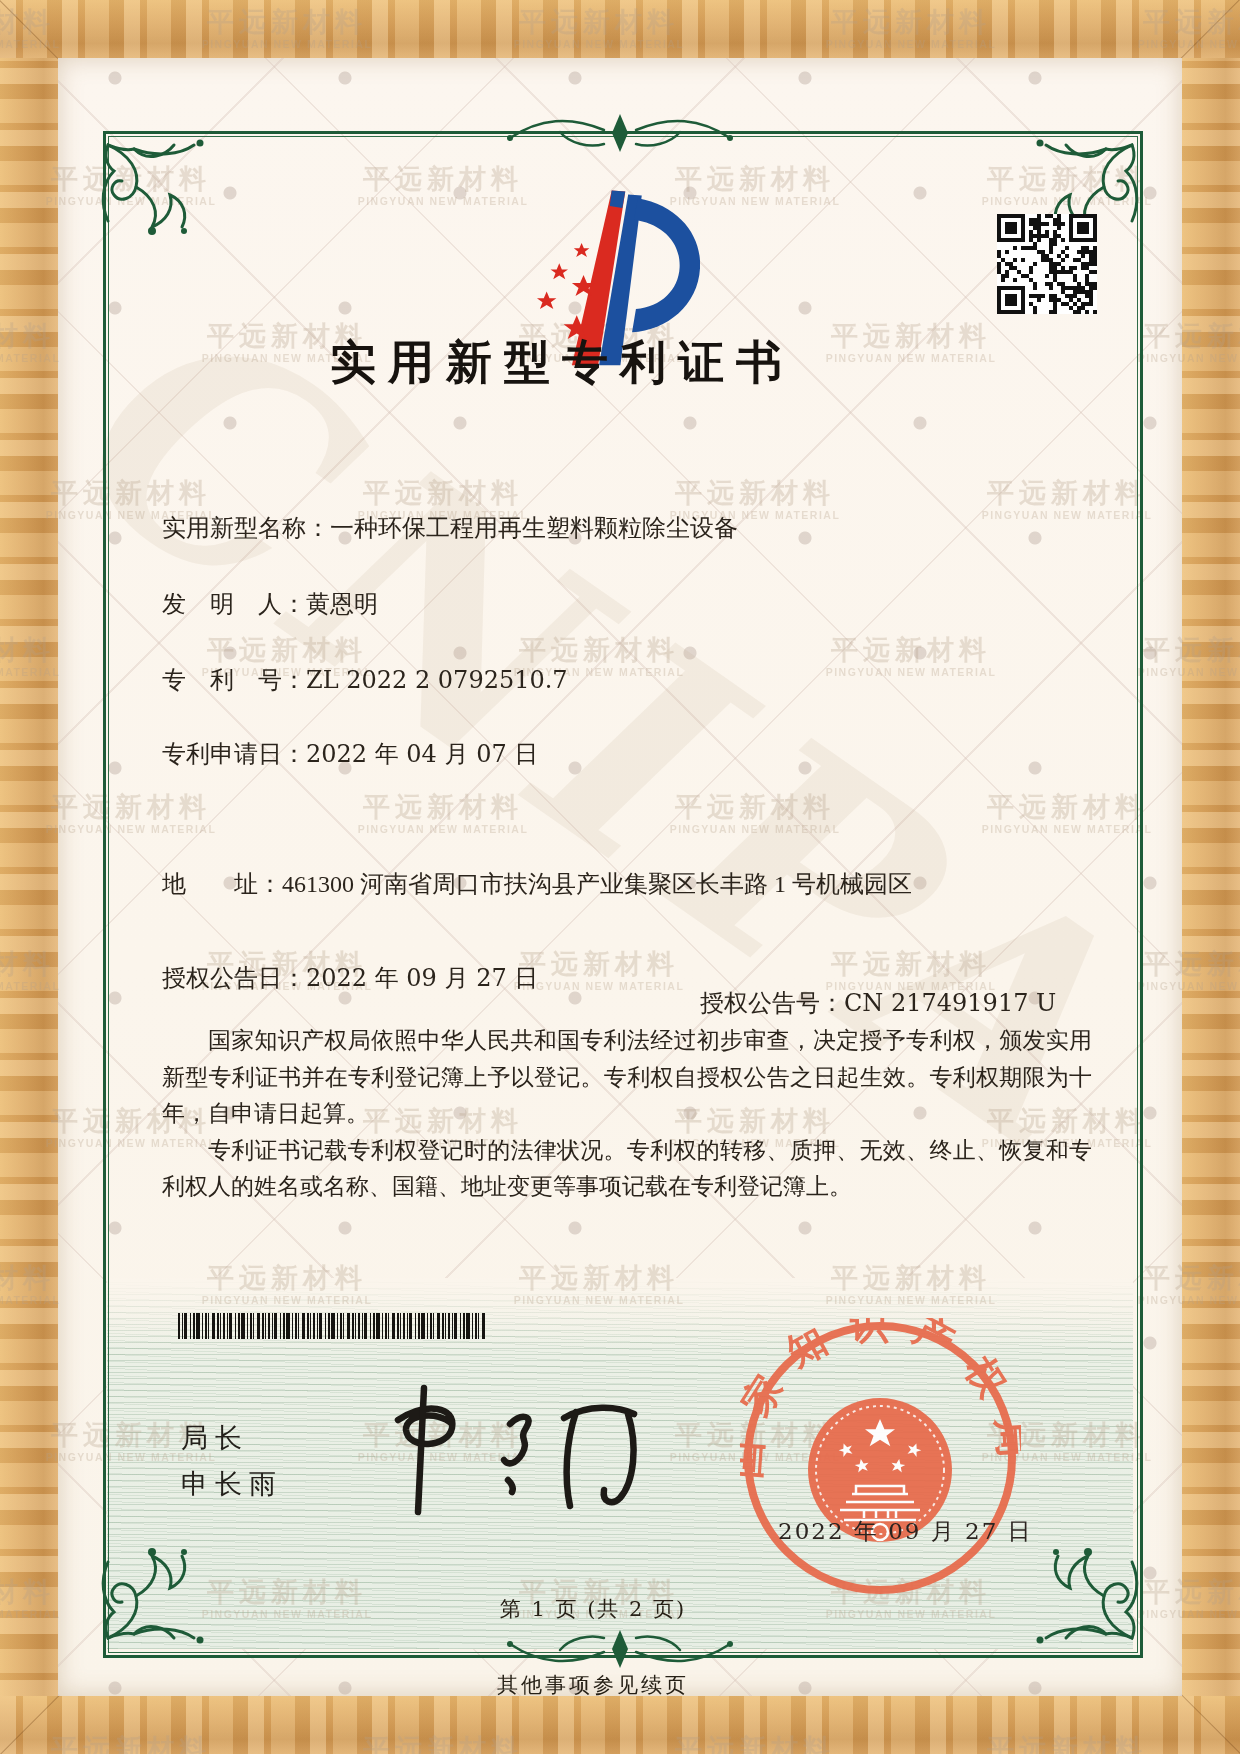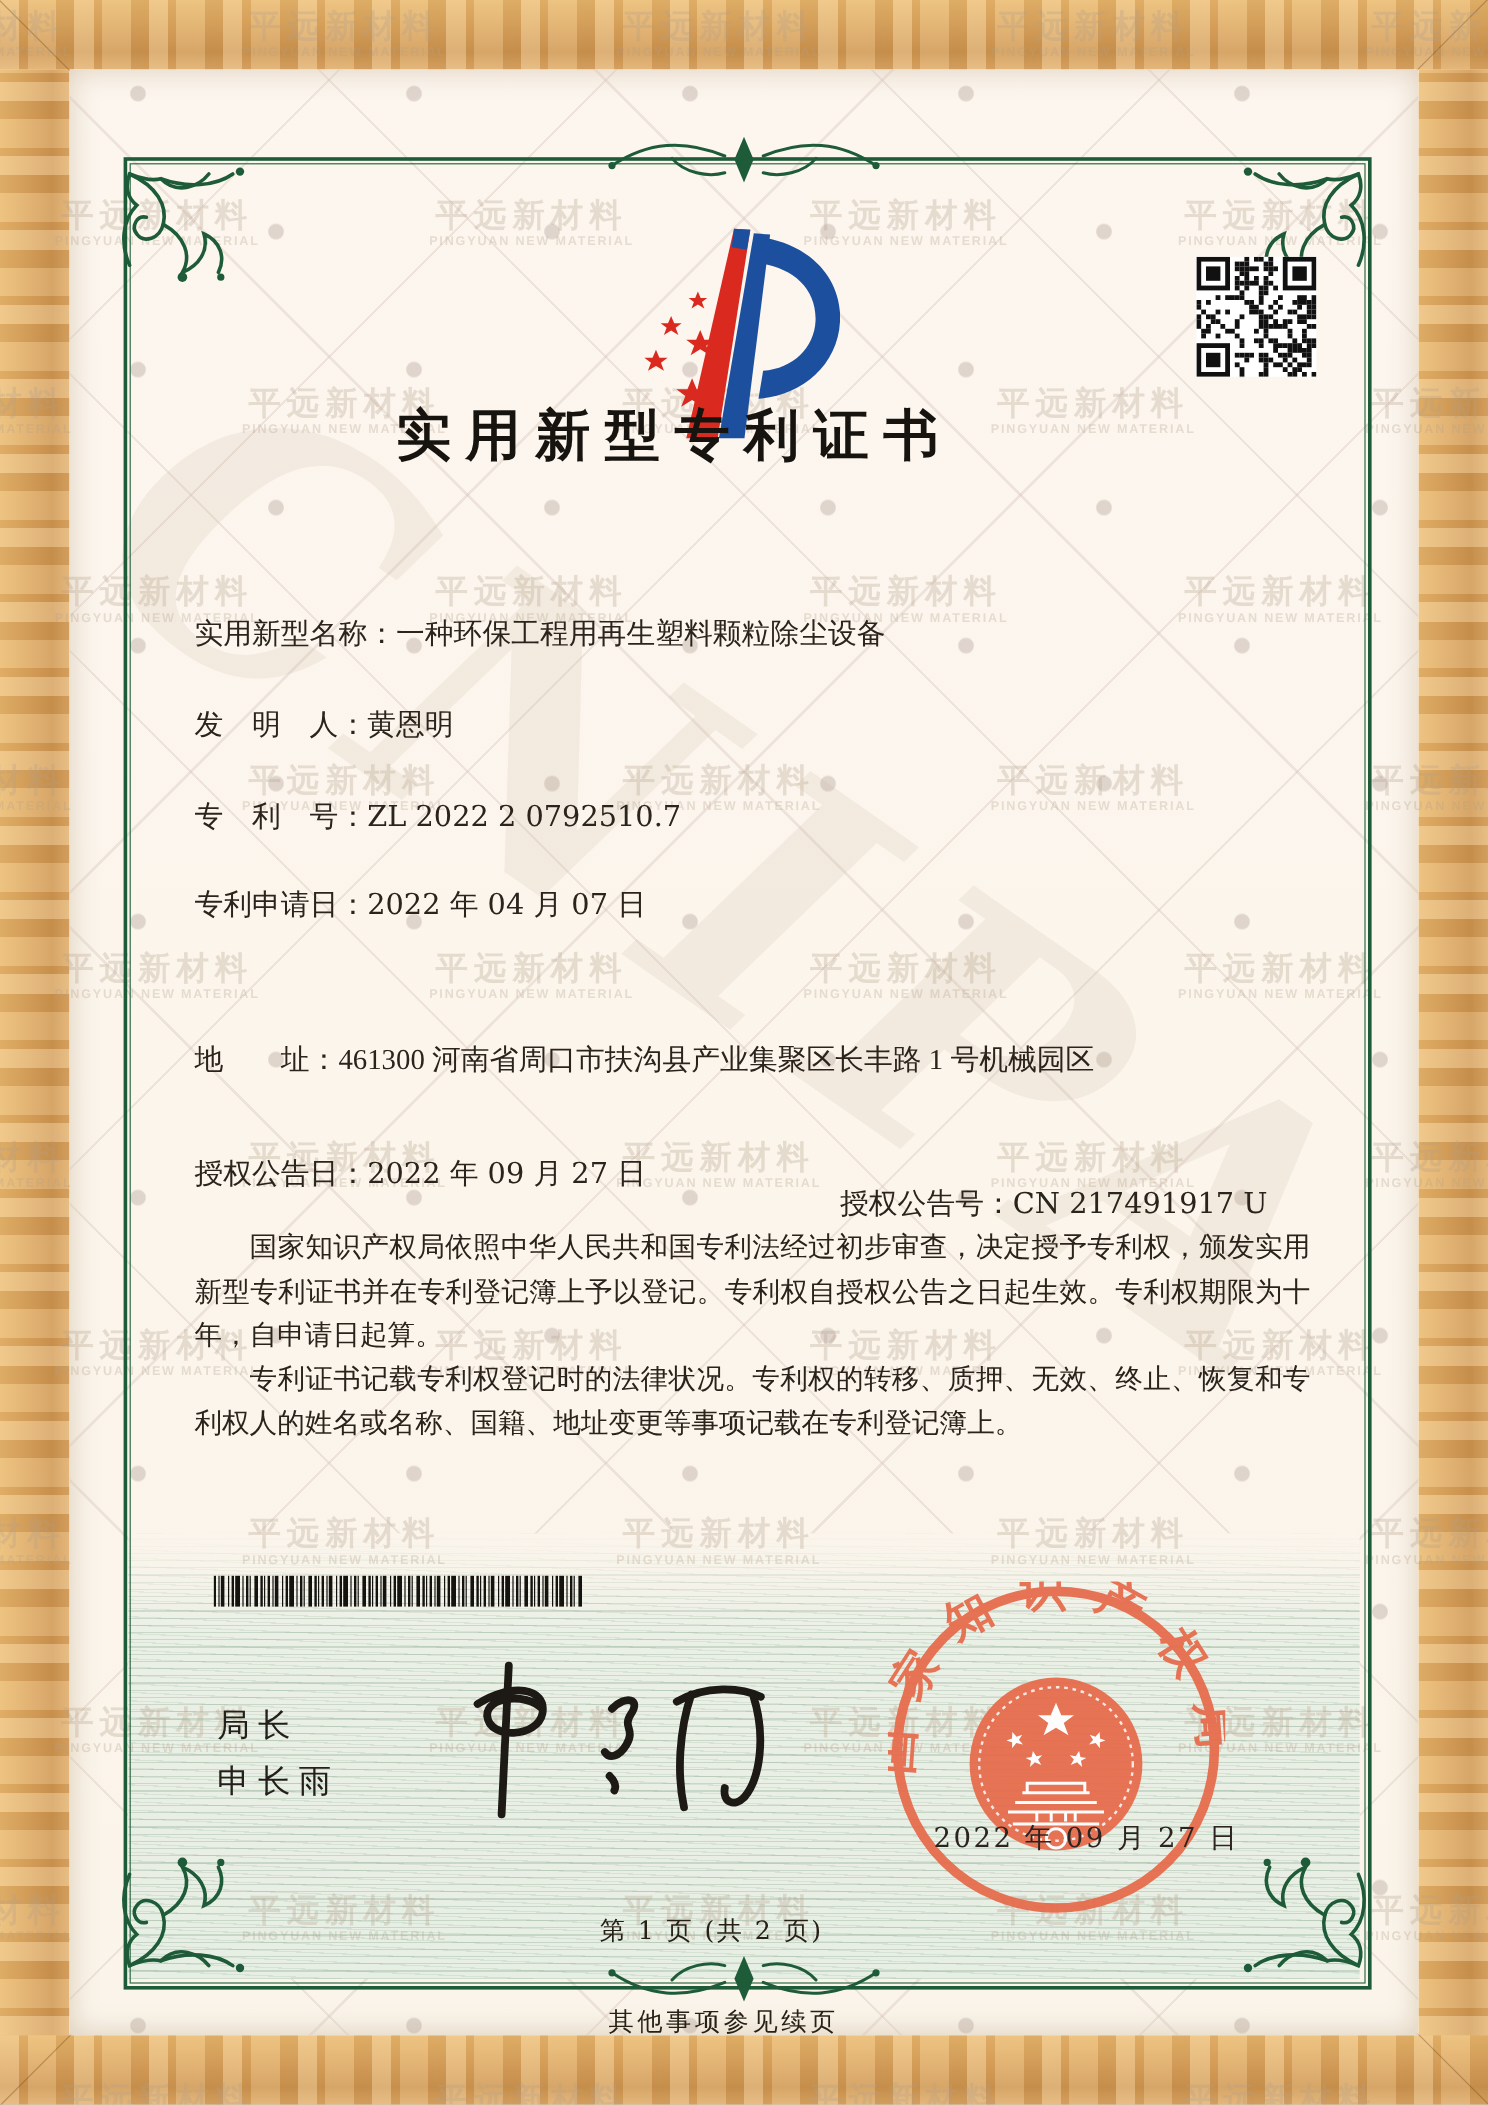--- a/index.html
+++ b/index.html
@@ -82,21 +82,21 @@
   .body-text p{margin:0;text-indent:2em;}
   .barcode{position:absolute;left:178px;top:1313px;width:312px;height:26px;}
   .bureau-title{position:absolute;left:181px;top:1420px;font-size:27px;letter-spacing:7px;color:#23201b;
     font-family:Liberation Serif, serif;}
   .bureau-name{position:absolute;left:181px;top:1466px;font-size:27px;letter-spacing:7px;color:#23201b;
     font-family:"DejaVu Sans","Liberation Sans",sans-serif;}
   .signature{position:absolute;left:360px;top:1380px;width:300px;height:148px;}
   .seal{position:absolute;left:740px;top:1318px;width:281px;height:281px;opacity:.93;}
   .seal-date{position:absolute;z-index:6;left:778px;top:1516px;font-size:23px;letter-spacing:2px;color:#2b2420;}
   .page-info{position:absolute;left:103px;top:1595px;width:980px;text-align:center;font-size:21px;letter-spacing:2px;color:#262016;}
-  .note{position:absolute;left:113px;top:1671px;width:980px;text-align:center;font-size:21px;letter-spacing:3px;color:#262016;}
+  .note{position:absolute;left:103px;top:1671px;width:980px;text-align:center;font-size:21px;letter-spacing:3px;color:#262016;}
   svg{display:block;}
 </style>
 </head>
 <body>
 
 <div class="canvas">
 
   <svg width="0" height="0" style="position:absolute" aria-hidden="true">
     <defs>
       <path id="st" d="M0,-10 L2.94,-3.09 10,-3.09 4.3,1.18 6.9,8.09 0,3.82 -6.9,8.09 -4.3,1.18 -10,-3.09 -2.94,-3.09 Z"></path>

